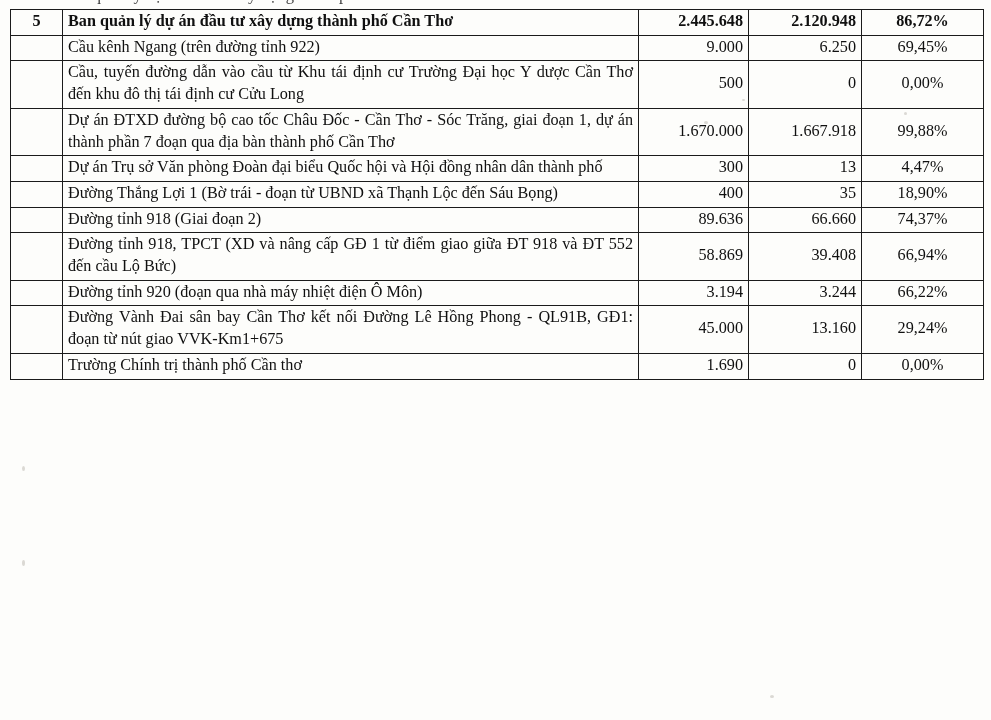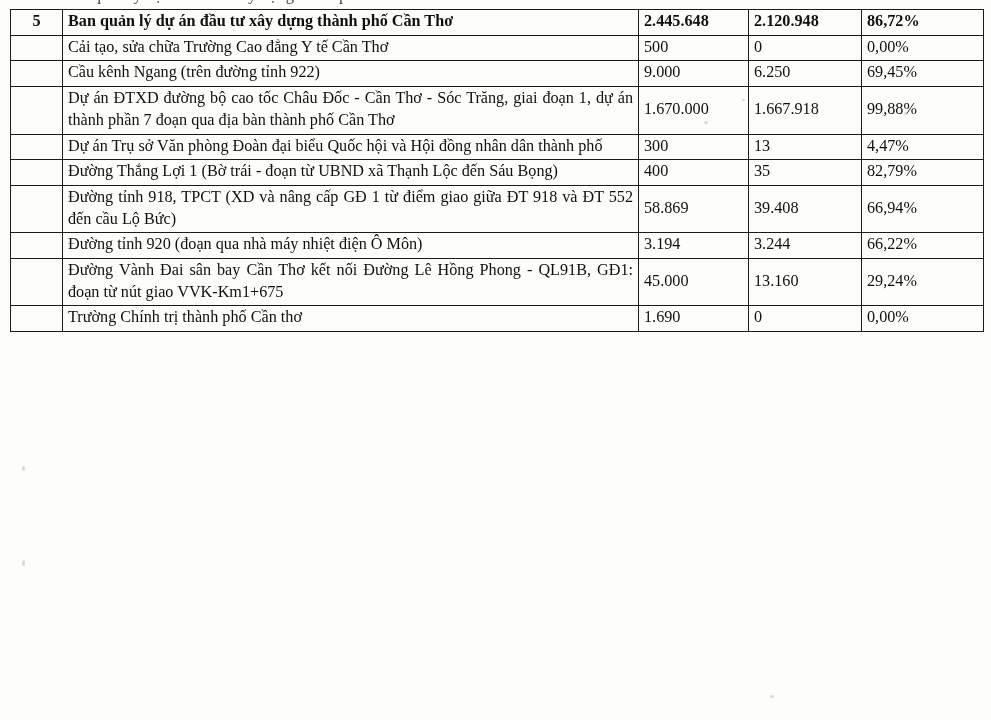--- a/index.html
+++ b/index.html
@@ -73,25 +73,26 @@
     padding-right: 0;
   }
   td.name {
     text-align: justify;
     text-align-last: left;
     hyphens: none;
     padding-left: 6px;
     padding-right: 4px;
   }
   td.num {
+    text-align: right;
     padding-right: 7px;
     white-space: nowrap;
   }
   td.pct {
-    text-align: left;
+    text-align: center;
     padding-right: 9px;
     white-space: nowrap;
   }
 
   tr.header-row td {
     font-weight: bold;
   }
   tr.header-row td.name {
     text-align: left;
     text-align-last: left;
@@ -126,52 +127,59 @@
     <tbody>
         <tr class="header-row">
           <td class="idx">5</td>
           <td class="name">Ban quản lý dự án đầu tư xây dựng thành phố Cần Thơ</td>
           <td class="num">2.445.648</td>
           <td class="num">2.120.948</td>
           <td class="pct">86,72%</td>
         </tr>
         <tr>
           <td class="idx"></td>
-          <td class="name">Cải tạo, sửa chữa Trường Cao đẳng Y tế Cần Thơ</td>
-          <td class="num">500</td>
-          <td class="num">0</td>
-          <td class="pct">0,00%</td>
-        </tr>
-        <tr>
-          <td class="idx"></td>
           <td class="name">Cầu kênh Ngang (trên đường tỉnh 922)</td>
           <td class="num">9.000</td>
           <td class="num">6.250</td>
           <td class="pct">69,45%</td>
         </tr>
         <tr>
           <td class="idx"></td>
+          <td class="name">Cầu, tuyến đường dẫn vào cầu từ Khu tái định cư Trường Đại học Y dược Cần Thơ đến khu đô thị tái định cư Cửu Long</td>
+          <td class="num">500</td>
+          <td class="num">0</td>
+          <td class="pct">0,00%</td>
+        </tr>
+        <tr>
+          <td class="idx"></td>
           <td class="name">Dự án ĐTXD đường bộ cao tốc Châu Đốc - Cần Thơ - Sóc Trăng, giai đoạn 1, dự án thành phần 7 đoạn qua địa bàn thành phố Cần Thơ</td>
           <td class="num">1.670.000</td>
           <td class="num">1.667.918</td>
           <td class="pct">99,88%</td>
         </tr>
         <tr>
           <td class="idx"></td>
           <td class="name">Dự án Trụ sở Văn phòng Đoàn đại biểu Quốc hội và Hội đồng nhân dân thành phố</td>
           <td class="num">300</td>
           <td class="num">13</td>
           <td class="pct">4,47%</td>
         </tr>
         <tr>
           <td class="idx"></td>
           <td class="name">Đường Thắng Lợi 1 (Bờ trái - đoạn từ UBND xã Thạnh Lộc đến Sáu Bọng)</td>
           <td class="num">400</td>
           <td class="num">35</td>
-          <td class="pct">82,79%</td>
+          <td class="pct">18,90%</td>
+        </tr>
+        <tr>
+          <td class="idx"></td>
+          <td class="name">Đường tỉnh 918 (Giai đoạn 2)</td>
+          <td class="num">89.636</td>
+          <td class="num">66.660</td>
+          <td class="pct">74,37%</td>
         </tr>
         <tr>
           <td class="idx"></td>
           <td class="name">Đường tỉnh 918, TPCT (XD và nâng cấp GĐ 1 từ điểm giao giữa ĐT 918 và ĐT 552 đến cầu Lộ Bức)</td>
           <td class="num">58.869</td>
           <td class="num">39.408</td>
           <td class="pct">66,94%</td>
         </tr>
         <tr>
           <td class="idx"></td>

